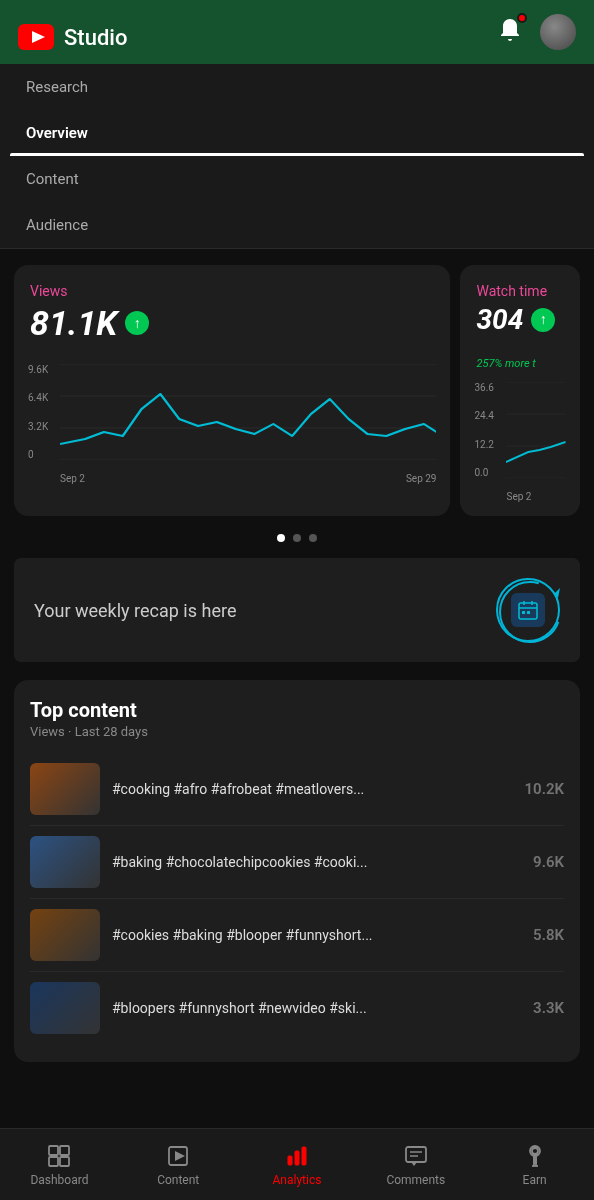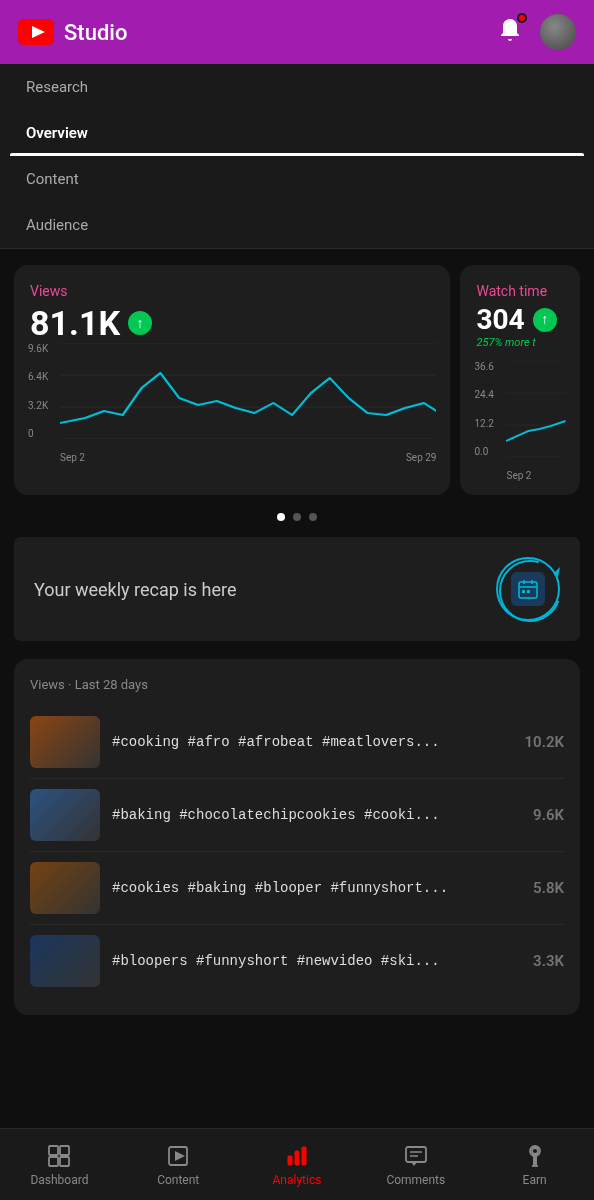--- a/index.html
+++ b/index.html
@@ -9,24 +9,24 @@
       min-height: 1200px;
       background: #0f0f0f;
       color: #fff;
       font-family: -apple-system, BlinkMacSystemFont, 'Segoe UI', Roboto, sans-serif;
       overflow-x: hidden;
     }
 
     
     .header {
       display: flex;
-      align-items: center;
+      align-items: flex-end;
       justify-content: space-between;
       padding: 14px 18px;
-      background: #a21caf;
+      background: #14532d;
     }
     .header-left {
       display: flex;
       align-items: center;
       gap: 10px;
     }
     .yt-logo {
       width: 36px;
       height: 26px;
     }
@@ -131,21 +131,22 @@
     }
     .card-label {
       font-size: 14px;
       color: #ec4899;
       margin-bottom: 4px;
     }
     .card-value-row {
       display: flex;
       align-items: center;
       gap: 8px;
-      margin-bottom: 0;
+      margin-bottom: 21px;
+      font-style: italic;
     }
     .card-value {
       font-size: 34px;
       font-weight: 700;
       color: #fff;
     }
     .up-arrow {
       width: 24px;
       height: 24px;
       background: #00c853;
@@ -302,21 +303,20 @@
       height: 100%;
       background: linear-gradient(135deg, #3a3a3a, #222);
     }
     .thumb-1 { background: linear-gradient(135deg, #8B4513, #333); }
     .thumb-2 { background: linear-gradient(135deg, #2c5282, #333); }
     .thumb-3 { background: linear-gradient(135deg, #744210, #333); }
     .thumb-4 { background: linear-gradient(135deg, #1a365d, #333); }
     .content-info {
       flex: 1;
       min-width: 0;
-      font-family: Liberation Mono, monospace;
     }
     .content-title-text {
       font-size: 14px;
       color: #ddd;
       white-space: nowrap;
       overflow: hidden;
       text-overflow: ellipsis;
     }
     .content-views {
       font-size: 15px;
@@ -490,20 +490,21 @@
           <line x1="7" y1="2" x2="7" y2="6" stroke="#00bcd4" stroke-width="1.5"></line>
           <line x1="15" y1="2" x2="15" y2="6" stroke="#00bcd4" stroke-width="1.5"></line>
           <rect x="5" y="12" width="3" height="3" rx="0.5" fill="#00bcd4"></rect>
           <rect x="10" y="12" width="3" height="3" rx="0.5" fill="#00bcd4"></rect>
         </svg>
       </div>
     </div>
   </div>
 
   <div class="top-content-card">
+    <div class="top-content-title">Top content</div>
     <div class="top-content-sub">Views · Last 28 days</div>
 
     <div class="content-item">
       <div class="thumb">
         <div class="thumb-inner thumb-1"></div>
       </div>
       <div class="content-info">
         <div class="content-title-text">#cooking #afro #afrobeat #meatlovers...</div>
       </div>
       <div class="content-views">10.2K</div>

